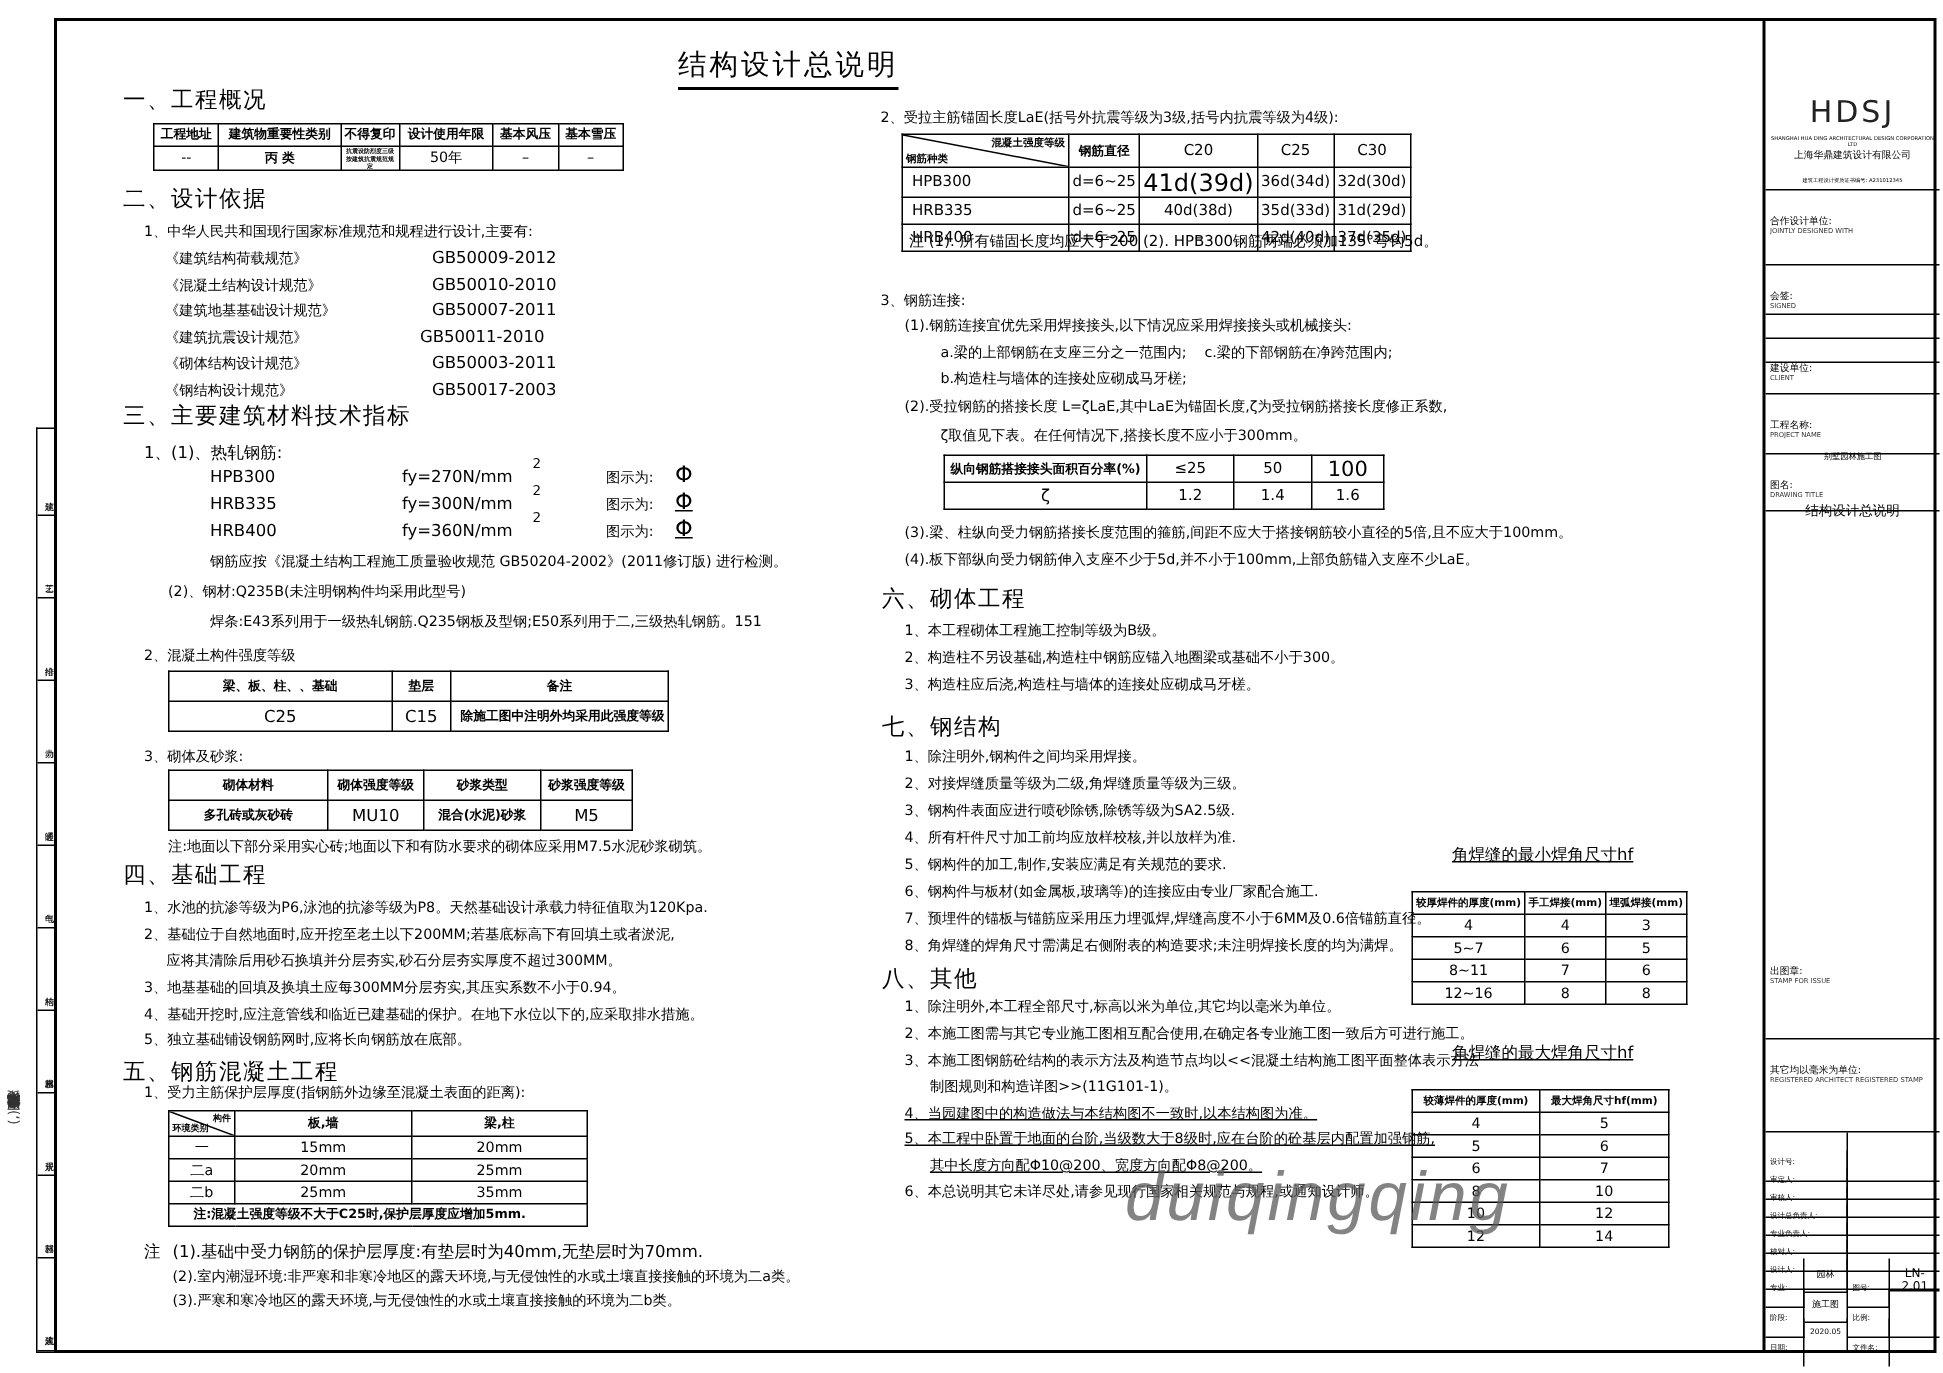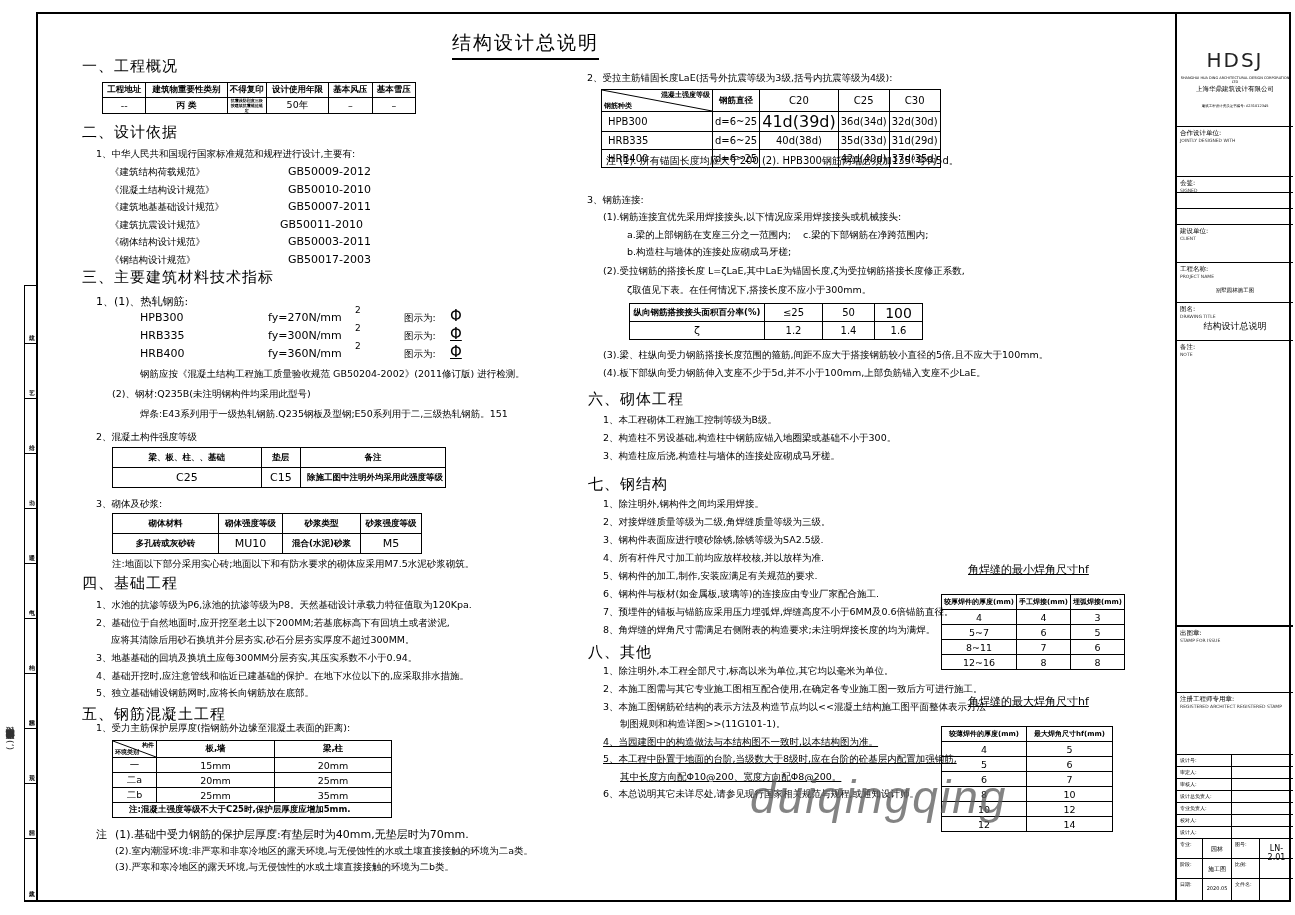--- a/index.html
+++ b/index.html
@@ -13,21 +13,21 @@
   table.grid { position: absolute; border-collapse: collapse; font-size: 9.5px; }
   table.grid td { border: 1px solid #000; text-align: center; padding: 0 2px; height: 15px; white-space: nowrap; }
   table.grid td.b { font-weight: bold; font-size: 8.5px; }
   table.grid td.l { text-align: left; padding-left: 6px; }
   .diag { position: relative; }
   .diag svg { position: absolute; left: 0; top: 0; }
   .diag .tr { position: absolute; right: 2px; top: 0; font-size: 6px; font-weight: bold; }
   .diag .bl { position: absolute; left: 2px; bottom: 0; font-size: 6px; font-weight: bold; }
   .u { text-decoration: underline; }
   .sidebar { position: absolute; left: 1175px; top: 12px; width: 116px; height: 890px; border-left: 2px solid #000; }
-  .sb-cell { position: absolute; left: 0; width: 116px; border-bottom: 1px solid #000; font-size: 6px; padding: 2px 3px; }
+  .sb-cell { position: absolute; left: 0; width: 116px; border-bottom: 1px solid #000; font-size: 6px; padding: 16px 3px; }
   .sb-cell .lbl { font-size: 6.5px; display: block; }
   .sb-cell .en { font-size: 4.5px; color: #333; display: block; }
   .left-strip { position: absolute; left: 24px; top: 285px; width: 12px; height: 617px; border: 1px solid #000; border-right: none; }
   .ls-item { position: absolute; left: 0; width: 11px; border-bottom: 1px solid #000; font-size: 6px; writing-mode: vertical-rl; text-align: center; }
   .vert-note { position: absolute; left: 4px; top: 740px; writing-mode: vertical-rl; transform: rotate(180deg); font-size: 9px; color: #333; }
   .watermark { position: absolute; left: 715px; top: 770px; font-family: Liberation Sans, sans-serif; font-style: italic; font-size: 46px; color: rgba(90,90,90,0.75); letter-spacing: 2px; margin-left: 35px; }
   .phi { font-size: 15px; font-weight: normal; }
 </style>
 </head>
 <body>
@@ -379,30 +379,26 @@
   <div class="sb-cell" style="top:251px;height:40px">
     <span class="lbl">工程名称:</span>
     <span class="en">PROJECT NAME</span>
     <div style="text-align:center;font-size:5.5px;margin-top:8px">别墅园林施工图</div>
   </div>
   <div class="sb-cell" style="top:291px;height:38px">
     <span class="lbl">图名:</span>
     <span class="en">DRAWING TITLE</span>
     <div style="text-align:center;font-size:9px;margin-top:1px">结构设计总说明</div>
   </div>
-  <div class="sb-cell" style="top:329px;height:286px;border-bottom:2px solid #000">
-    <span class="lbl">备注:</span>
-    <span class="en">NOTE</span>
-  </div>
   <div class="sb-cell" style="top:615px;height:66px">
     <span class="lbl">出图章:</span>
     <span class="en">STAMP FOR ISSUE</span>
   </div>
   <div class="sb-cell" style="top:681px;height:62px">
-    <span class="lbl">注册工程师专用章:</span>
+    <span class="lbl">其它均以毫米为单位:</span>
     <span class="en">REGISTERED ARCHITECT REGISTERED STAMP</span>
   </div>
 
   <div class="sb-cell" style="top:743px;height:12px;width:55px;border-right:1px solid #000">
       <span class="lbl" style="font-size:5px">设计号:</span>
     </div>
   <div class="sb-cell" style="top:755px;height:12px;width:55px;border-right:1px solid #000">
       <span class="lbl" style="font-size:5px">审定人:</span>
     </div>
   <div class="sb-cell" style="top:767px;height:12px;width:55px;border-right:1px solid #000">

